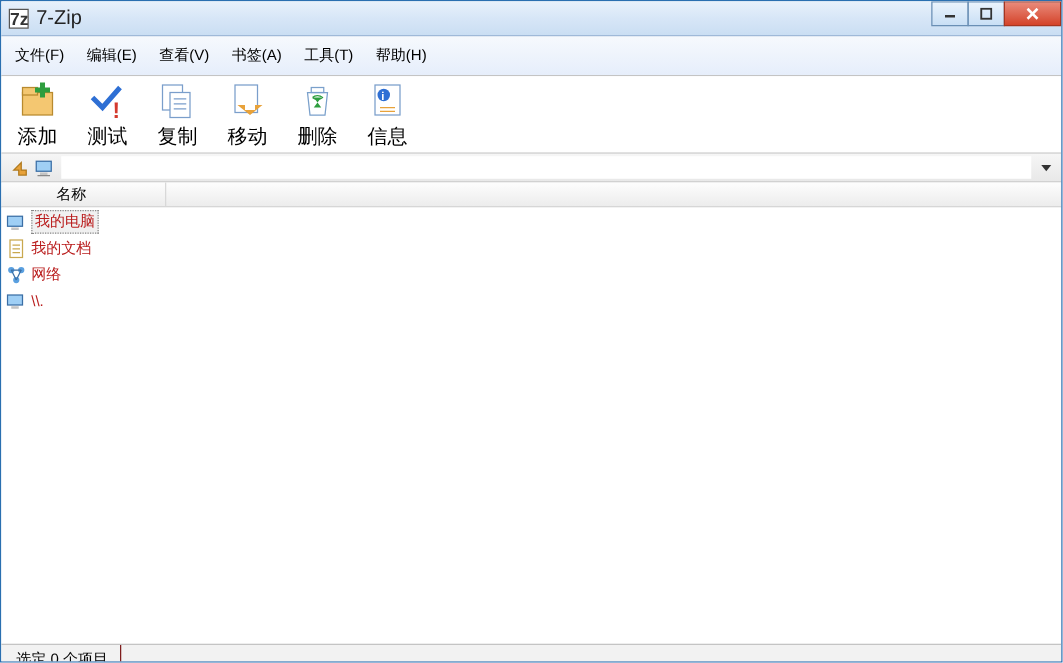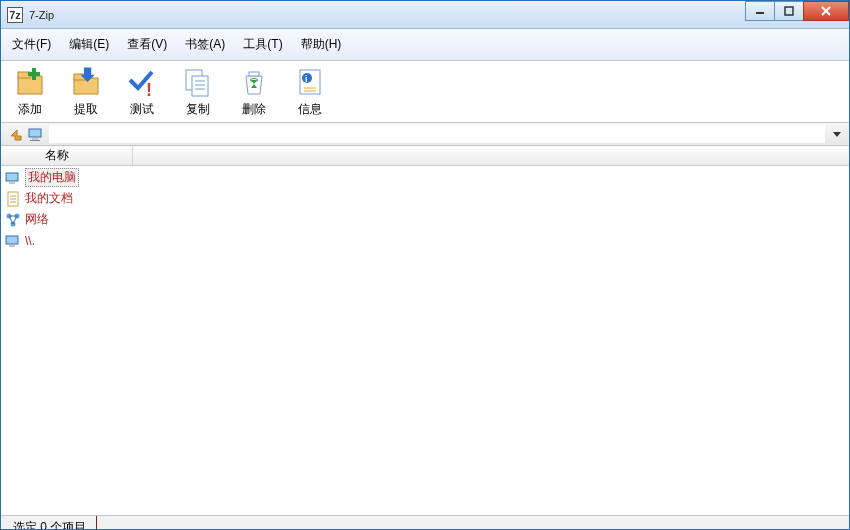--- a/index.html
+++ b/index.html
@@ -19,28 +19,28 @@
     border-bottom: 1px solid #9fb9d8;
     display: flex;
     align-items: center;
     padding-left: 6px;
     position: relative;
   }
   .titlebar .app-icon {
     width: 16px; height: 16px;
     border: 1px solid #555;
     background: #fff;
-    font-size: 11px;
+    font-size: 14px;
     line-height: 14px;
     text-align: center;
     margin-right: 6px;
     font-weight: bold;
     color: #333;
   }
-  .titlebar .title-text { color: #222; font-size: 11px; }
+  .titlebar .title-text { color: #222; font-size: 16px; }
   .win-controls {
     position: absolute;
     right: 0; top: 0;
     display: flex;
     height: 20px;
   }
   .win-btn {
     width: 30px; height: 20px;
     border: 1px solid #6a8fb5;
     margin-left: -1px;
@@ -86,21 +86,21 @@
   .tool-btn {
     display: flex;
     flex-direction: column;
     align-items: center;
     justify-content: center;
     min-width: 46px;
     height: 56px;
     cursor: default;
   }
   .tool-btn .icon-wrap { width: 32px; height: 32px; display: flex; align-items:center; justify-content:center; }
-  .tool-btn .tool-label { margin-top: 3px; color: #000; font-size: 12px; }
+  .tool-btn .tool-label { margin-top: 3px; color: #000; font-size: 16px; }
   
   .addressbar {
     height: 23px;
     background: linear-gradient(to bottom, #f6f6f6, #e8e8e8);
     border-bottom: 1px solid #c4c4c4;
     display: flex;
     align-items: center;
     padding: 0 4px;
   }
   .addr-icon-btn {
@@ -218,47 +218,46 @@
           <rect x="4" y="6" width="12" height="6" fill="#f4c771" stroke="#b88a2e"></rect>
           <rect x="18" y="2" width="4" height="12" fill="#2e9e3e"></rect>
           <rect x="14" y="6" width="12" height="4" fill="#2e9e3e"></rect>
         </svg>
     </div>
     <div class="tool-label">添加</div>
   </div>
   <div class="tool-btn">
     <div class="icon-wrap">
       <svg width="32" height="32">
-          <rect x="4" y="12" width="24" height="16" fill="#f4c771" stroke="#b88a2e"></rect>
-          <rect x="4" y="8" width="12" height="6" fill="#f4c771" stroke="#b88a2e"></rect>
-          <polygon points="20,4 28,4 28,12 32,12 24,20 16,12 20,12" fill="#2e6fd4" transform="translate(-4,-2) scale(0.9)"></polygon>
-        </svg>
-    </div>
-    <div class="tool-label">提取</div>
-  </div>
-  <div class="tool-btn">
-    <div class="icon-wrap">
-      <svg width="32" height="32">
           <polyline points="4,14 12,22 26,6" fill="none" stroke="#2e6fd4" stroke-width="4"></polyline>
           <text x="20" y="30" font-size="18" fill="#d43a2e" font-weight="bold">!</text>
         </svg>
     </div>
     <div class="tool-label">测试</div>
   </div>
   <div class="tool-btn">
     <div class="icon-wrap">
       <svg width="32" height="32">
           <rect x="4" y="4" width="16" height="20" fill="#fff" stroke="#7a9ecb"></rect>
           <rect x="10" y="10" width="16" height="20" fill="#fff" stroke="#7a9ecb"></rect>
           <line x1="13" y1="15" x2="23" y2="15" stroke="#7a9ecb"></line>
           <line x1="13" y1="19" x2="23" y2="19" stroke="#7a9ecb"></line>
           <line x1="13" y1="23" x2="23" y2="23" stroke="#7a9ecb"></line>
         </svg>
     </div>
     <div class="tool-label">复制</div>
+  </div>
+  <div class="tool-btn">
+    <div class="icon-wrap">
+      <svg width="32" height="32">
+          <rect x="6" y="4" width="18" height="22" fill="#fff" stroke="#7a9ecb"></rect>
+          <polygon points="14,28 22,28 22,24 28,24 18,32 8,24 14,24" fill="#e8a23a" transform="translate(0,-4)"></polygon>
+        </svg>
+    </div>
+    <div class="tool-label">移动</div>
   </div>
   <div class="tool-btn">
     <div class="icon-wrap">
       <svg width="32" height="32">
           <path d="M8 10 L24 10 L22 28 L10 28 Z" fill="#fff" stroke="#7aa0cb"></path>
           <rect x="11" y="6" width="10" height="4" fill="#fff" stroke="#7aa0cb"></rect>
           <path d="M12 14 C 14 12 18 12 20 14 C 18 16 14 16 12 14" fill="none" stroke="#2e9e3e" stroke-width="1"></path>
           <polygon points="13,14 19,14 16,18 19,22 13,22 16,18" fill="#2e9e3e"></polygon>
         </svg>
     </div>

